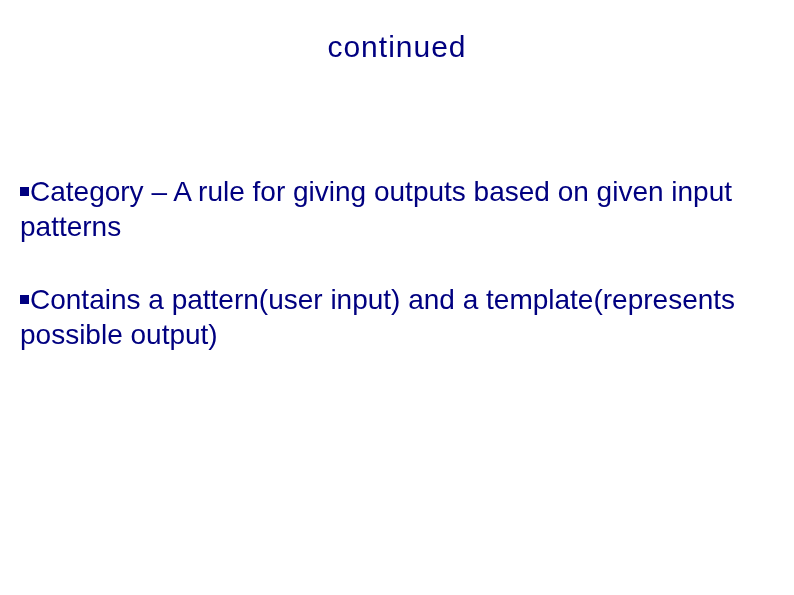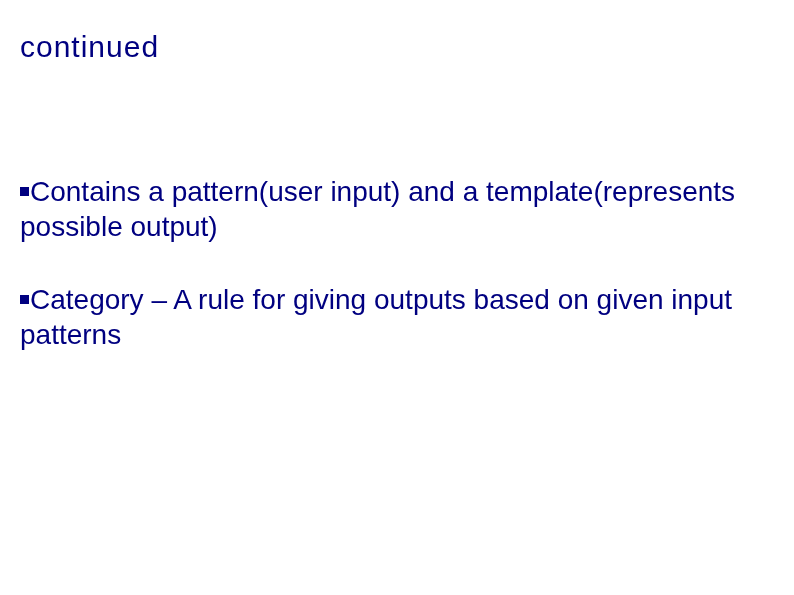--- a/index.html
+++ b/index.html
@@ -12,20 +12,21 @@
     overflow: hidden;
   }
   .slide {
     width: 100%;
     height: 100%;
     padding: 30px 20px 20px 20px;
   }
   .title {
     font-size: 30px;
     color: #000080;
+    text-align: center;
     letter-spacing: 1px;
     margin-bottom: 110px;
   }
   .bullet-group {
     margin-bottom: 38px;
   }
   .bullet-text {
     font-size: 28px;
     color: #000080;
     line-height: 1.25;
@@ -41,19 +42,19 @@
     top: -2px;
   }
 </style>
 </head>
 <body>
 
 <div class="slide">
   <div class="title">continued</div>
 
   <div class="bullet-group">
-    <span class="bullet-text"><span class="sq-bullet"></span><span>Contains a pattern(user input) and a template(represents possible output)</span></span>
+    <span class="bullet-text"><span class="sq-bullet"></span><span>Category – A rule for giving outputs based on given input patterns</span></span>
   </div>
 
   <div class="bullet-group">
-    <span class="bullet-text"><span class="sq-bullet"></span><span>Category – A rule for giving outputs based on given input patterns</span></span>
+    <span class="bullet-text"><span class="sq-bullet"></span><span>Contains a pattern(user input) and a template(represents possible output)</span></span>
   </div>
 </div>
 
 </body></html>

